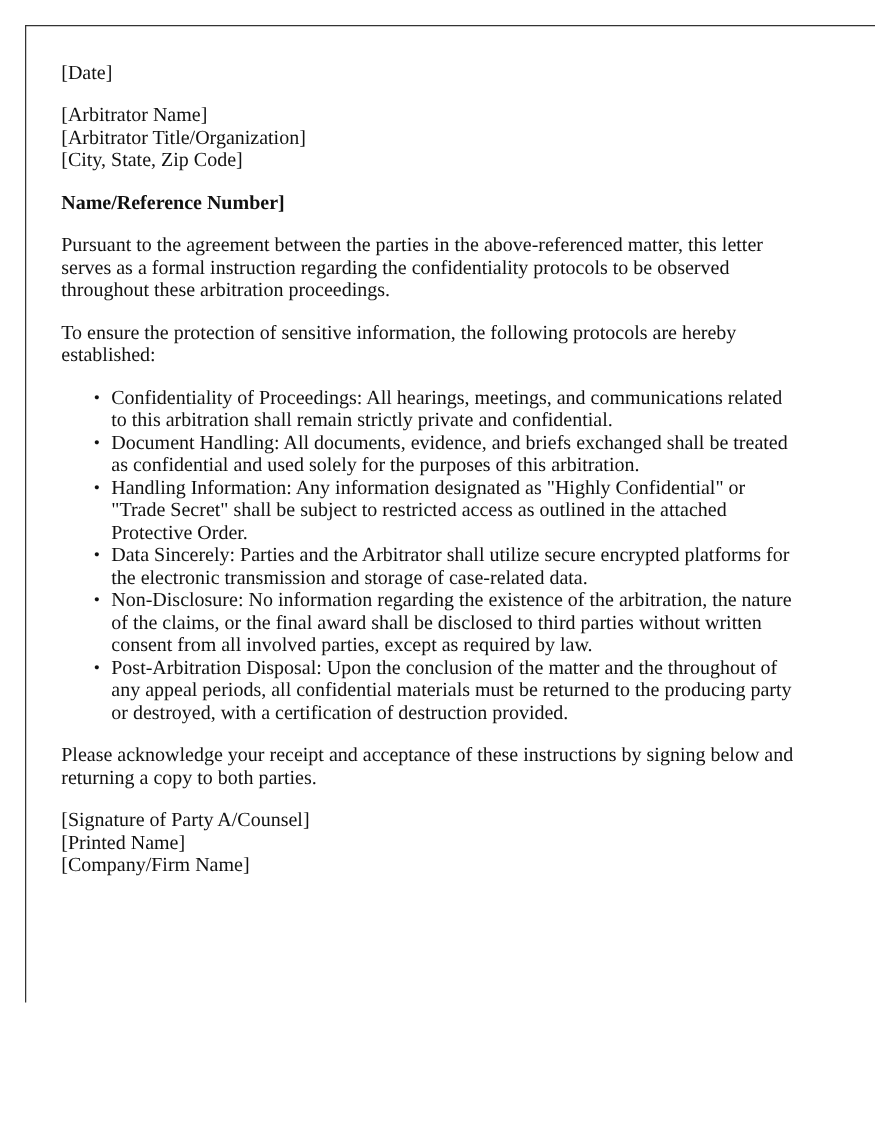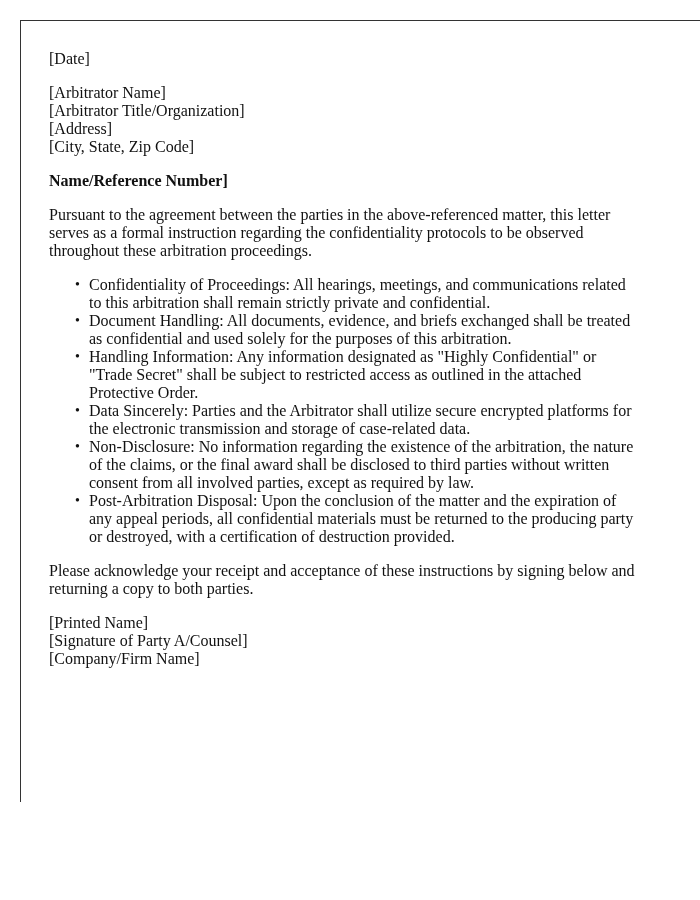--- a/index.html
+++ b/index.html
@@ -68,56 +68,56 @@
 <body>
 
 <div class="page">
   <div class="content">
 
     <p>[Date]</p>
 
     <p>
       <span class="block-line">[Arbitrator Name]</span>
       <span class="block-line">[Arbitrator Title/Organization]</span>
-      <span class="block-line">[Address]</span>
       <span class="block-line">[City, State, Zip Code]</span>
     </p>
 
     <p class="subject">
       <span class="block-line">Name/Reference Number]</span>
     </p>
 
 
     <p>Pursuant to the agreement between the parties in the above-referenced matter, this letter serves as a formal instruction regarding the confidentiality protocols to be observed throughout these arbitration proceedings.</p>
 
+    <p>To ensure the protection of sensitive information, the following protocols are hereby established:</p>
 
     <ul>
       <li>
         <span class="bullet">•</span><span class="term">Confidentiality of Proceedings:</span><span> All hearings, meetings, and communications related to this arbitration shall remain strictly private and confidential.</span>
       </li>
       <li>
         <span class="bullet">•</span><span class="term">Document Handling:</span><span> All documents, evidence, and briefs exchanged shall be treated as confidential and used solely for the purposes of this arbitration.</span>
       </li>
       <li>
         <span class="bullet">•</span><span class="term">Handling Information:</span><span> Any information designated as "Highly Confidential" or "Trade Secret" shall be subject to restricted access as outlined in the attached Protective Order.</span>
       </li>
       <li>
         <span class="bullet">•</span><span class="term">Data Sincerely:</span><span> Parties and the Arbitrator shall utilize secure encrypted platforms for the electronic transmission and storage of case-related data.</span>
       </li>
       <li>
         <span class="bullet">•</span><span class="term">Non-Disclosure:</span><span> No information regarding the existence of the arbitration, the nature of the claims, or the final award shall be disclosed to third parties without written consent from all involved parties, except as required by law.</span>
       </li>
       <li>
-        <span class="bullet">•</span><span class="term">Post-Arbitration Disposal:</span><span> Upon the conclusion of the matter and the expiration of any appeal periods, all confidential materials must be returned to the producing party or destroyed, with a certification of destruction provided.</span>
+        <span class="bullet">•</span><span class="term">Post-Arbitration Disposal:</span><span> Upon the conclusion of the matter and the throughout of any appeal periods, all confidential materials must be returned to the producing party or destroyed, with a certification of destruction provided.</span>
       </li>
     </ul>
 
     <p>Please acknowledge your receipt and acceptance of these instructions by signing below and returning a copy to both parties.</p>
 
 
     <p>
+      <span class="block-line">[Signature of Party A/Counsel]</span>
       <span class="block-line">[Printed Name]</span>
-      <span class="block-line">[Signature of Party A/Counsel]</span>
       <span class="block-line">[Company/Firm Name]</span>
     </p>
 
   </div>
 </div>
 
 </body></html>

